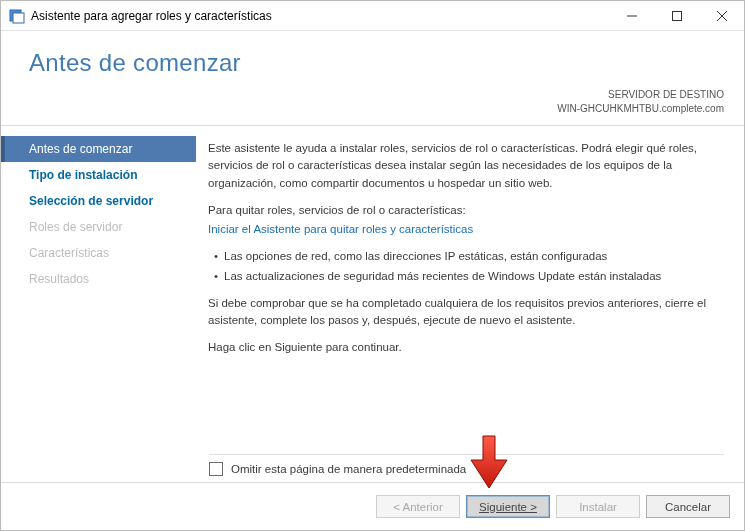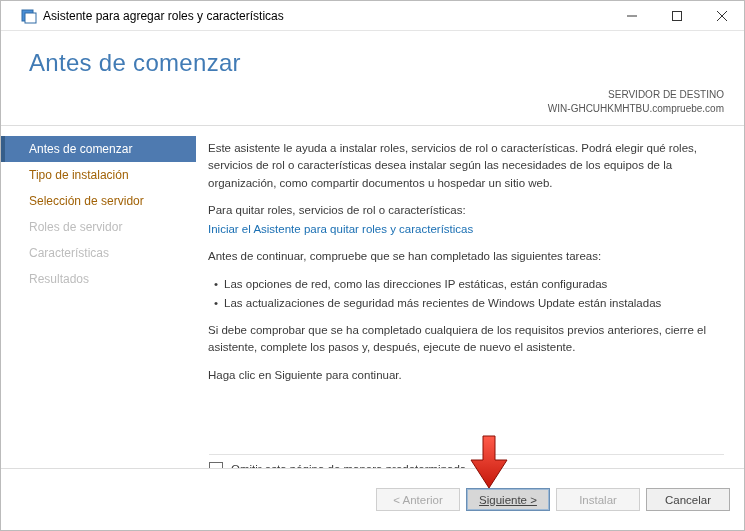--- a/index.html
+++ b/index.html
@@ -11,21 +11,21 @@
     height: 531px;
     overflow: hidden;
     position: relative;
     border: 1px solid #bbb;
   }
   .titlebar {
     height: 30px;
     background: #fff;
     display: flex;
     align-items: center;
-    padding-left: 20px;
+    padding-left: 8px;
     border-bottom: 1px solid #e5e5e5;
   }
   .titlebar .app-icon {
     width: 16px; height: 16px;
     margin-right: 6px;
     display: flex; align-items: center; justify-content: center;
   }
   .titlebar .title {
     font-size: 12px;
     color: #000;
@@ -66,21 +66,21 @@
   .sidebar {
     width: 195px;
     padding: 10px 0 0 0;
     font-size: 12px;
   }
   .side-item {
     padding: 6px 0 6px 28px;
     color: #bdbdbd;
     cursor: default;
   }
-  .side-item.enabled { color: #a16207; }
+  .side-item.enabled { color: #0369a1; font-weight: bold; }
   .side-item.active {
     background: #4e7ab0;
     color: #fff;
     position: relative;
   }
   .side-item.active::before {
     content: "";
     position: absolute;
     left: 0; top: 0; bottom: 0;
     width: 4px;
@@ -97,21 +97,21 @@
   .link { color: #1a6fb3; }
   .bullets { list-style: none; margin: 2px 0 10px 6px; }
   .bullets li::before {
     content: "•";
     margin-right: 6px;
   }
   .bullets li { margin-bottom: 2px; }
   .footer {
     position: absolute;
     left: 0; right: 0; bottom: 0;
-    height: 62px;
+    height: 48px;
     border-top: 1px solid #ddd;
     display: flex;
     align-items: center;
     justify-content: flex-end;
     padding-right: 14px;
     background: #fff;
   }
   .skip-row {
     position: absolute;
     bottom: 54px;
@@ -189,39 +189,38 @@
           <line x1="10" y1="0" x2="0" y2="10" stroke="#333"></line>
         </svg>
       </div>
   </div>
 </div>
 
 <div class="header">
   <h1>Antes de comenzar</h1>
   <div class="dest">
     <div>SERVIDOR DE DESTINO</div>
-    <div>WIN-GHCUHKMHTBU.compruebe.com</div>
+    <div>WIN-GHCUHKMHTBU.complete.com</div>
   </div>
 </div>
 
 <div class="body">
   <div class="sidebar">
     <div class="side-item active"><span>Antes de comenzar</span></div>
     <div class="side-item enabled"><span>Tipo de instalación</span></div>
     <div class="side-item enabled"><span>Selección de servidor</span></div>
     <div class="side-item"><span>Roles de servidor</span></div>
     <div class="side-item"><span>Características</span></div>
     <div class="side-item"><span>Resultados</span></div>
   </div>
 
   <div class="content">
     <p>Este asistente le ayuda a instalar roles, servicios de rol o características. Podrá elegir qué roles, servicios de rol o características desea instalar según las necesidades de los equipos de la organización, como compartir documentos u hospedar un sitio web.</p>
     <p style="margin-bottom:2px;">Para quitar roles, servicios de rol o características:</p>
     <p><span class="link">Iniciar el Asistente para quitar roles y características</span></p>
-    <p>Antes de continuar, compruebe que se han completado las siguientes tareas:</p>
     <ul class="bullets">
       <li>Las opciones de red, como las direcciones IP estáticas, están configuradas</li>
       <li>Las actualizaciones de seguridad más recientes de Windows Update están instaladas</li>
     </ul>
     <p>Si debe comprobar que se ha completado cualquiera de los requisitos previos anteriores, cierre el asistente, complete los pasos y, después, ejecute de nuevo el asistente.</p>
     <p>Haga clic en Siguiente para continuar.</p>
   </div>
 </div>
 
 <div class="dividerline"></div>

